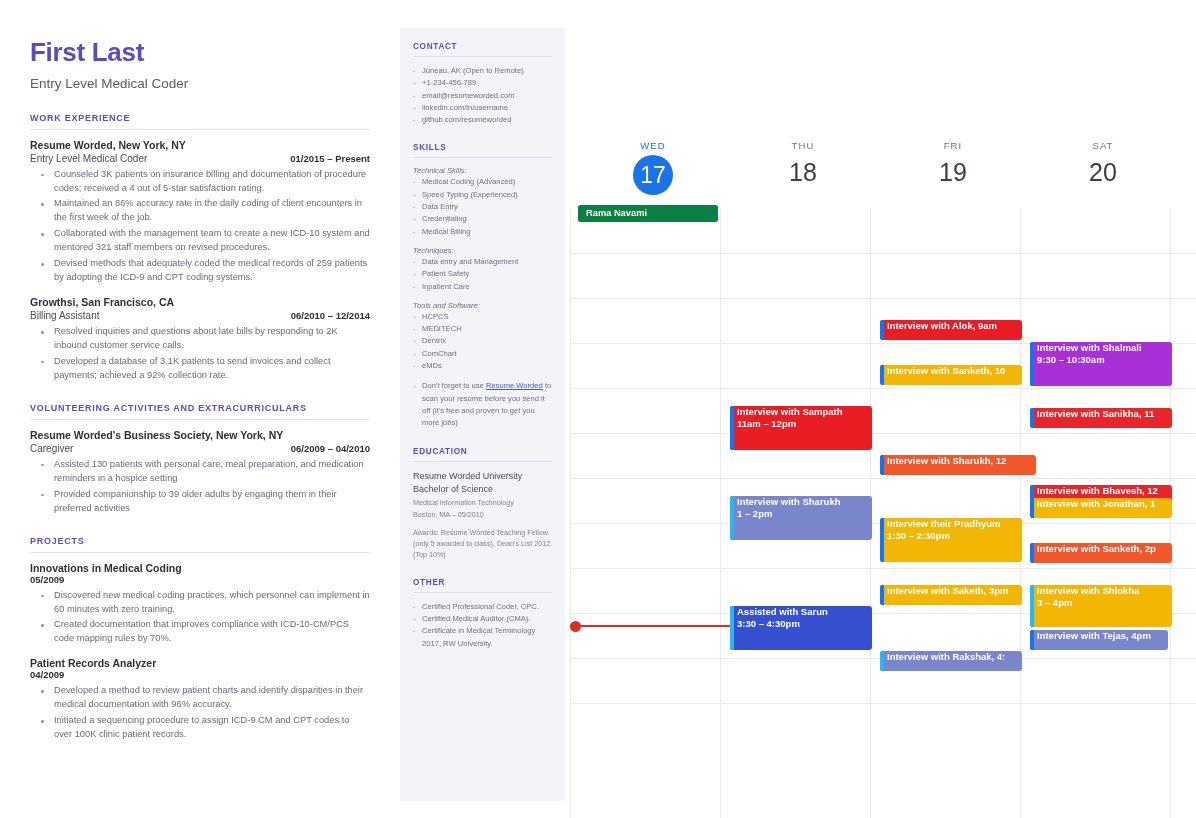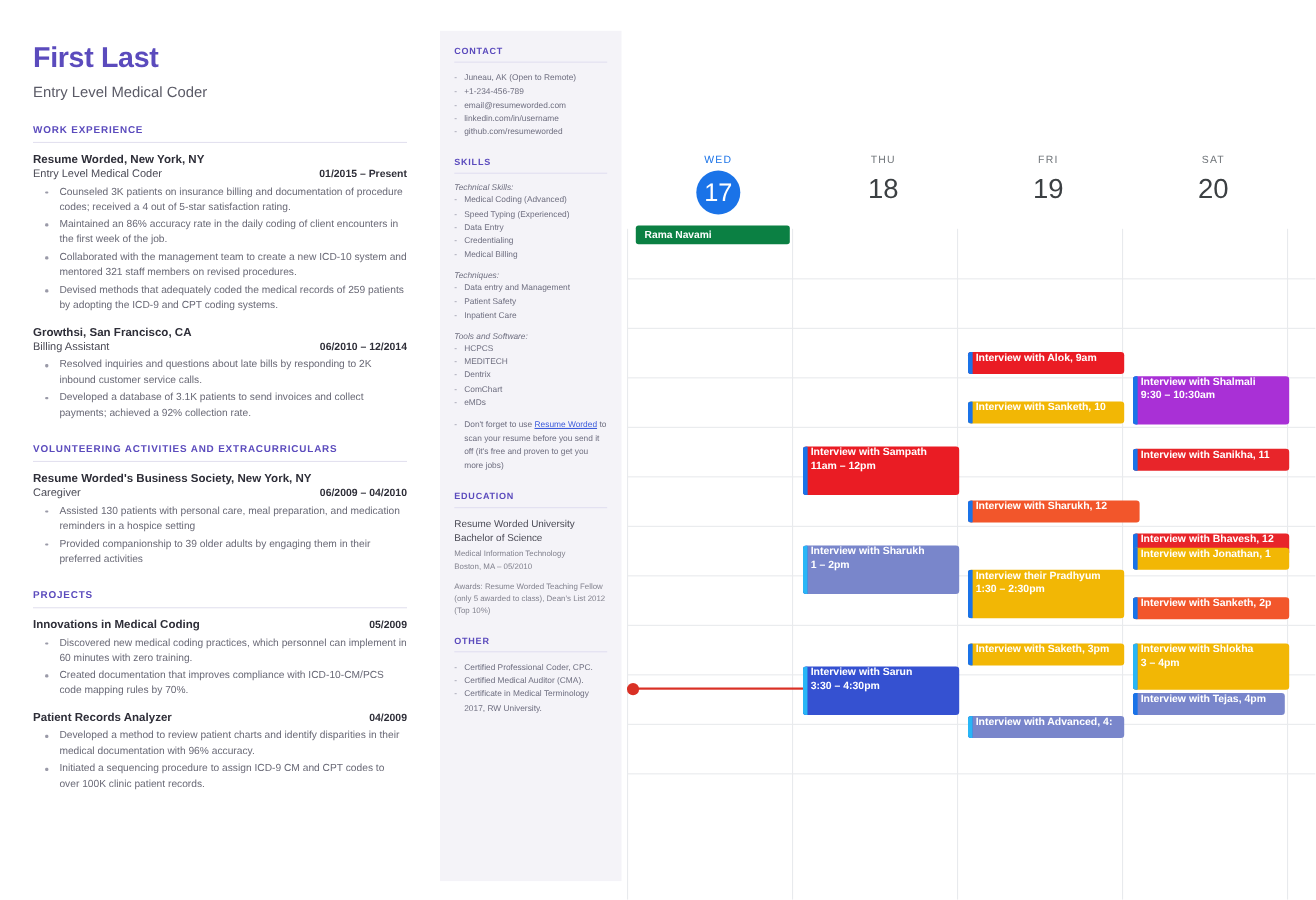--- a/index.html
+++ b/index.html
@@ -19,21 +19,21 @@
   .sec-rule{border-bottom:1px solid #e3e1ef;margin-bottom:9px;}
   .job{margin-bottom:11px;}
   .job-org{font-size:10.5px;font-weight:bold;color:#2e2e38;margin-bottom:2px;}
   .job-row{display:flex;justify-content:space-between;align-items:baseline;margin-bottom:4px;}
   .job-title{font-size:10px;color:#4a4a55;}
   .job-date{font-size:9.5px;font-weight:bold;color:#2e2e38;white-space:nowrap;}
   ul.bul{list-style:none;margin:0;padding:0;}
   ul.bul li{position:relative;padding-left:24px;font-size:9.3px;line-height:1.5;color:#6a6a77;margin-bottom:2px;}
   ul.bul li:before{content:"";position:absolute;left:11px;top:6px;width:2.5px;height:2.5px;border-radius:50%;background:#9a9aa8;}
   .proj{margin-bottom:11px;}
-  .proj-row{display:flex;justify-content:space-between;align-items:baseline;margin-bottom:4px;}
+  .proj-row{display:flex;justify-content:space-between;align-items:baseline;margin-bottom:4px;flex-direction:column;}
   .proj-name{font-size:10.5px;font-weight:bold;color:#2e2e38;}
   .proj-date{font-size:9.5px;font-weight:bold;color:#2e2e38;}
   .gap{height:9px;}
 
   
   .rsidebar{position:absolute;left:400px;top:28px;width:165px;height:773px;background:#f4f3f8;}
   .rs-inner{padding:14px 13px 0 13px;}
   .rs-head{font-size:8.2px;font-weight:bold;color:#5b4bbd;letter-spacing:.7px;text-transform:uppercase;margin:0 0 5px 0;}
   .rs-rule{border-bottom:1px solid #e1dff0;margin-bottom:8px;}
   .rs-block{margin-bottom:17px;}
@@ -333,30 +333,30 @@
         <div class="ev" style="left: 310px; top: 347px; height: 20px; width: 142px; background: rgb(242, 183, 5);">
           <div>Interview with Saketh, 3pm</div>
           <span style="position: absolute; left: 0px; top: 0px; bottom: 0px; width: 4px; background: rgb(26, 115, 232);"></span>
         </div>
         <div class="ev" style="left: 460px; top: 347px; height: 42px; width: 142px; background: rgb(242, 183, 5);">
           <div>Interview with Shlokha</div>
           <div class="ln2">3 – 4pm</div>
           <span style="position: absolute; left: 0px; top: 0px; bottom: 0px; width: 4px; background: rgb(41, 182, 246);"></span>
         </div>
         <div class="ev" style="left: 160px; top: 368px; height: 44px; width: 142px; background: rgb(53, 81, 209);">
-          <div>Interview with Sarun</div>
+          <div>Assisted with Sarun</div>
           <div class="ln2">3:30 – 4:30pm</div>
           <span style="position: absolute; left: 0px; top: 0px; bottom: 0px; width: 4px; background: rgb(41, 182, 246);"></span>
         </div>
         <div class="ev" style="left: 460px; top: 392px; height: 20px; width: 138px; background: rgb(121, 134, 203);">
           <div>Interview with Tejas, 4pm</div>
           <span style="position: absolute; left: 0px; top: 0px; bottom: 0px; width: 4px; background: rgb(26, 115, 232);"></span>
         </div>
         <div class="ev" style="left: 310px; top: 413px; height: 20px; width: 142px; background: rgb(121, 134, 203);">
-          <div>Interview with Advanced, 4:</div>
+          <div>Interview with Rakshak, 4:</div>
           <span style="position: absolute; left: 0px; top: 0px; bottom: 0px; width: 4px; background: rgb(41, 182, 246);"></span>
         </div>
         <div class="nowline" style="top: 387px; left: 0px; width: 160px; background: rgb(217, 48, 37);"></div>
         <div class="nowdot" style="top: 383px; left: 0px; background: rgb(217, 48, 37);"></div>
       </div>
   </div>
 
 </div>
 
 </body></html>

